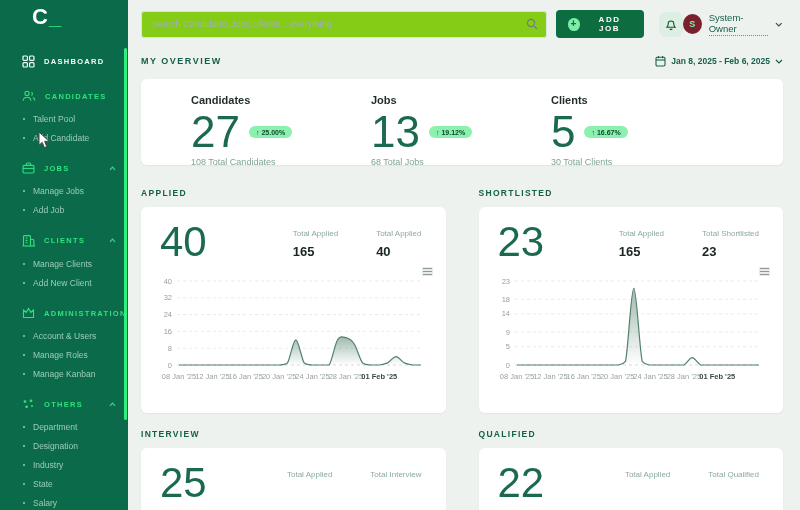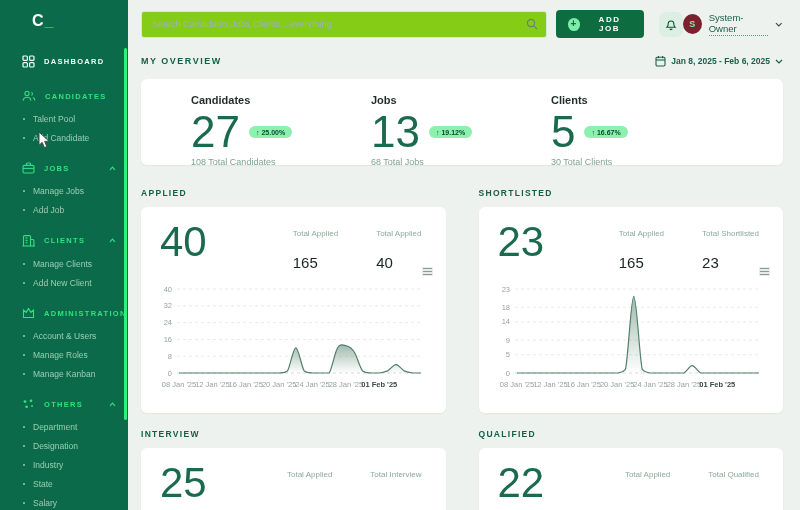--- a/index.html
+++ b/index.html
@@ -1,21 +1,21 @@
 <!DOCTYPE html>
 <html><head>
 <meta charset="utf-8">
 <style>
   * { margin:0; padding:0; box-sizing:border-box; }
   html,body { width:800px; height:510px; overflow:hidden; }
   body { font-family:"Liberation Sans", sans-serif; background:#edf2ee; position:relative; }
 
   
   .sidebar { position:absolute; left:0; top:0; width:128px; height:510px; background:#0b6a4a; color:#fff; overflow:hidden; }
-  .logo { padding:12px 0 0 32px; font-size:16px; font-weight:bold; letter-spacing:1px; }
+  .logo { padding:4px 0 0 32px; font-size:22px; font-weight:bold; letter-spacing:1px; }
   .logo .c { color:#ffffff; }
   .logo .u { color:#2ee27e; }
   .scroll-thumb { position:absolute; right:1px; top:48px; width:3px; height:372px; background:#2df07d; border-radius:2px; }
   nav { margin-top:18px; }
   .nav-head { display:flex; align-items:center; gap:9px; padding:7px 12px 7px 22px; cursor:pointer; }
   .nav-head .nh-label { font-size:7.5px; font-weight:bold; letter-spacing:1.3px; color:#2ee27e; }
   .nav-head.dash .nh-label { color:#f4fff9; }
   .nav-head .chev { margin-left:auto; }
   .nav-group { margin-top:8px; }
   .nav-sub { display:flex; align-items:center; gap:8px; padding:4.5px 10px 4.5px 23px; cursor:pointer; }
@@ -52,21 +52,21 @@
 
   .charts-row { margin-top:23px; display:grid; grid-template-columns:1fr 1fr; column-gap:33px; }
   .charts-row.bottom { margin-top:16px; }
   .section-title { font-size:8.5px; font-weight:bold; letter-spacing:1.3px; color:#15604a; margin-bottom:9px; }
   .chart-card { background:#fff; border-radius:6px; box-shadow:0 1px 2px rgba(0,0,0,.05); position:relative; padding:12px 12px 6px 14px; height:206px; }
   .chart-card.cut { height:120px; }
   .card-head { display:flex; align-items:flex-start; padding-top:2px; }
   .big-num { font-size:42px; line-height:1; color:#1b6a4e; margin-left:5px; }
   .head-stats { margin-left:auto; display:flex; gap:38px; margin-right:12px; padding-top:8px; }
   .hs-label { font-size:8px; color:#8baa9b; }
-  .hs-value { font-size:15px; font-weight:normal; color:#1a2620; margin-top:16px; }
+  .hs-value { font-size:13px; font-weight:bold; color:#1a2620; margin-top:6px; }
   .menu-icon { position:absolute; right:13px; top:60px; width:11px; height:9px; display:flex; flex-direction:column; justify-content:space-between; cursor:pointer; background:#e8ebe9; padding:1px; border-radius:1px; }
   .menu-icon span { display:block; height:1px; background:#8d9a94; }
   .chart-svg { margin-top:8px; display:block; }
   .chart-svg text { font-family:"Liberation Sans",sans-serif; }
 
   .cursor { position:absolute; left:38px; top:131px; z-index:50; pointer-events:none; }
 </style>
 </head>
 <body>
 

